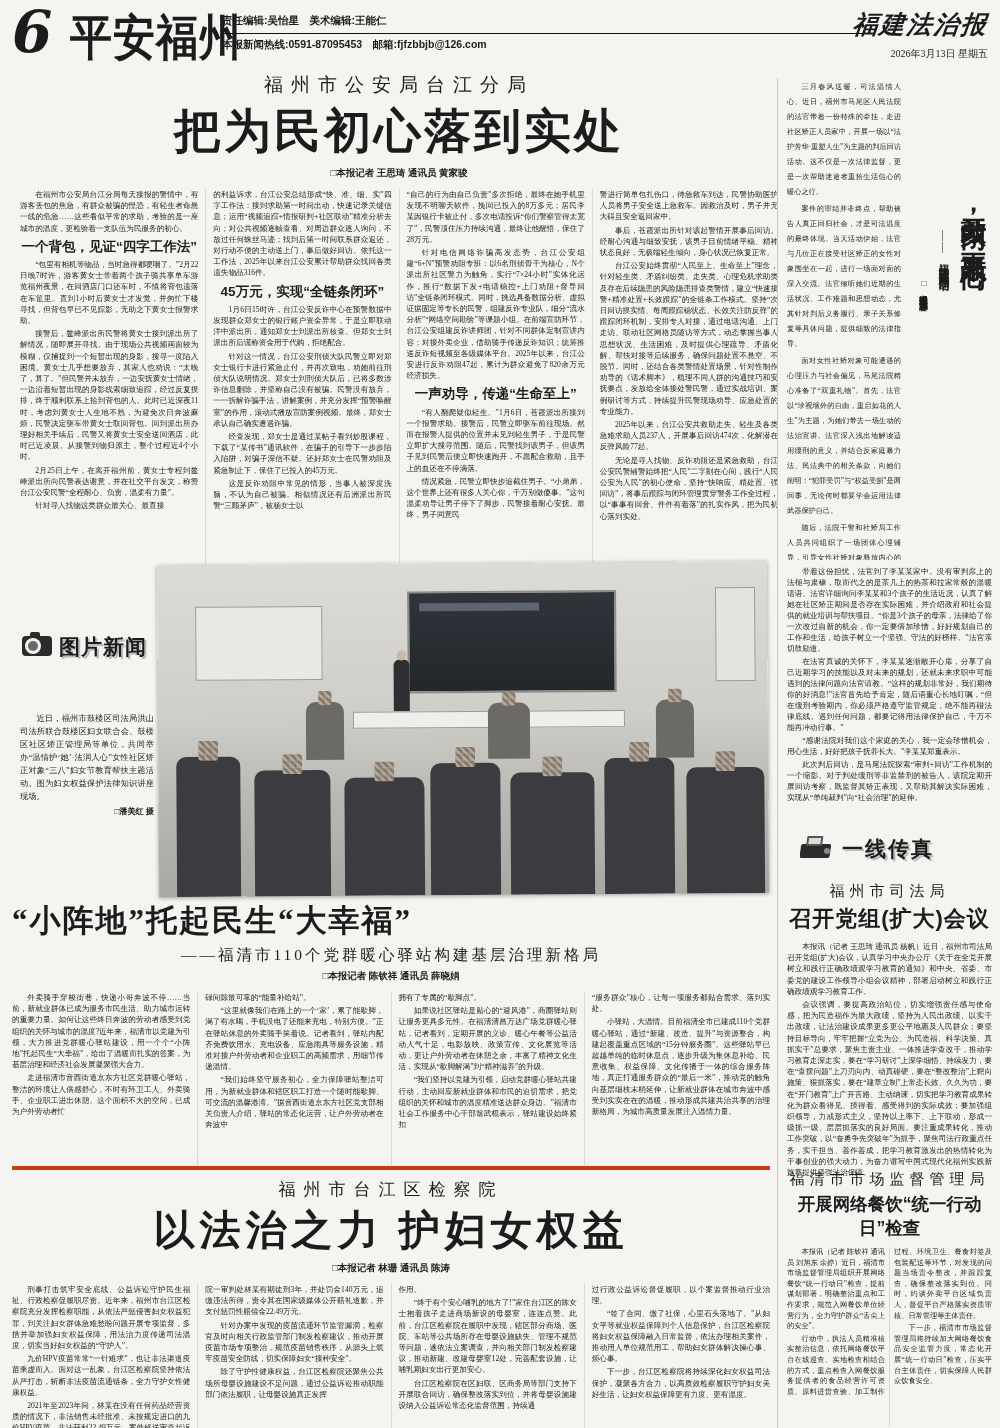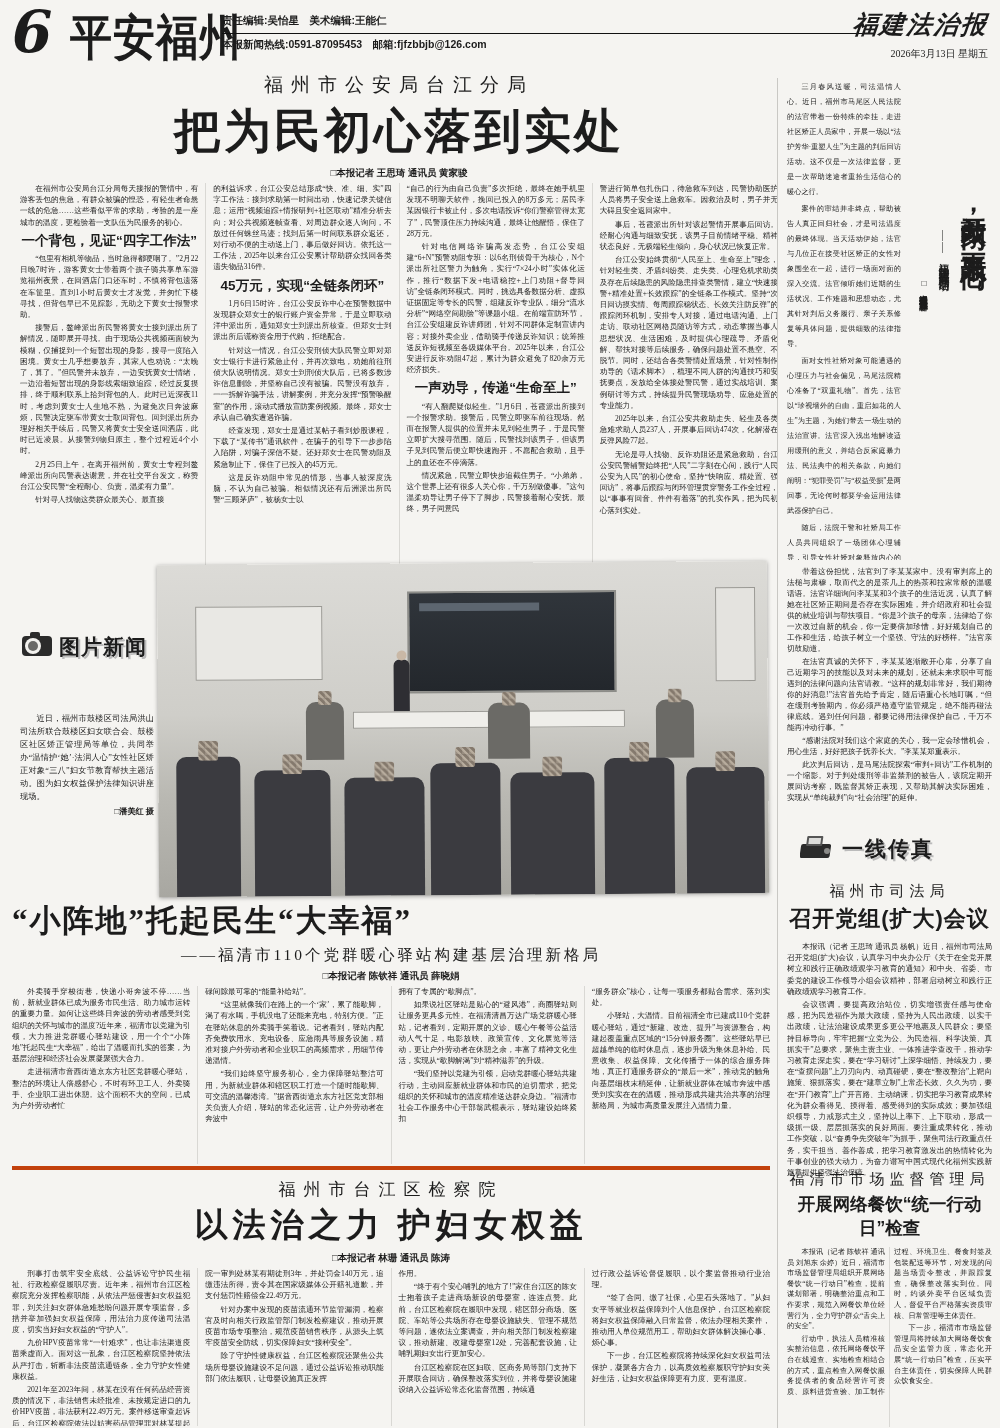--- a/index.html
+++ b/index.html
@@ -16,21 +16,21 @@
   .hmid{position:absolute;left:210px;top:10px;width:650px;}
   .hline1{font-size:10.5px;font-weight:bold;}
   .hrule{border-bottom:1.5px solid #111;margin:5px 0 4px;}
   .hline2{font-size:10.5px;font-weight:bold;}
   .hright{position:absolute;right:0;top:4px;text-align:right;}
   .mast{font-size:25px;font-weight:bold;font-style:italic;letter-spacing:2px;transform:skewX(-6deg);}
   .hdate{font-size:10px;margin-top:6px;}
   
   .kick{ text-align:center;letter-spacing:8px;font-size:19px;}
   .bl{ text-align:center;font-size:9.5px;font-weight:bold;margin-top:4px;}
-  .cols{display:flex;margin-top:3px;overflow:hidden;}
+  .cols{display:flex;margin-top:9px;overflow:hidden;}
   .col{flex:1;padding:0 7px;border-left:1px solid #d9d8d4;font-size:7.6px;line-height:11.2px;text-align:justify;overflow:hidden;}
   .col:first-child{border-left:none;padding-left:0;}
   .col:last-child{padding-right:0;}
   .col p{margin:0 0 2px;text-indent:2em;}
   .col p.cont{text-indent:0;}
   .sub{font-size:13.5px;font-weight:bold;text-align:center;margin:7px 0;font-family:"Liberation Sans","DejaVu Sans",sans-serif;}
   
   #main{position:absolute;left:20px;top:72px;width:758px;}
   #main .head{font-size:47px;font-weight:900;text-align:center;letter-spacing:3px;margin-top:2px;}
   #main .cols{height:384px;}
@@ -68,21 +68,21 @@
   #pncap .cap{text-indent:2em;}
   #pncred{text-align:right;font-weight:bold;margin-top:2px;}
   
   #station{position:absolute;left:12px;top:900px;width:758px;}
   #station .head{font-size:31px;font-weight:900;text-align:left;letter-spacing:2px;}
   #station .sub2{font-size:15.5px;text-align:center;letter-spacing:3px;margin-top:3px;}
   #station .cols{height:178px;}
   
   #rights{position:absolute;left:12px;top:1166px;width:758px;border-top:4px solid #c2410c;padding-top:8px;}
   #rights .kick{font-size:17px;}
-  #rights .head{font-size:33px;font-weight:900;text-align:center;letter-spacing:5px;margin-top:2px;}
+  #rights .head{font-size:41px;font-weight:900;text-align:center;letter-spacing:5px;margin-top:2px;}
   #rights .cols{height:158px;}
   
   #faxlabel{position:absolute;left:800px;top:832px;display:flex;align-items:center;gap:6px;}
   #faxlabel .txt{font-size:21px;font-weight:900;letter-spacing:2px;text-shadow:2px 2px 0 #bbb;font-family:"Liberation Sans","DejaVu Sans",sans-serif;}
   .faxart{position:absolute;left:787px;width:205px;}
   #fax1{top:882px;}
   #fax2{top:1170px;}
   .faxart .kick{font-size:15px;letter-spacing:5px;}
   .faxart .head{font-size:22px;font-weight:900;text-align:center;letter-spacing:1px;margin-top:3px;font-family:"Liberation Sans","DejaVu Sans",sans-serif;}
   #fax2 .head{font-size:17.5px;letter-spacing:0;}

